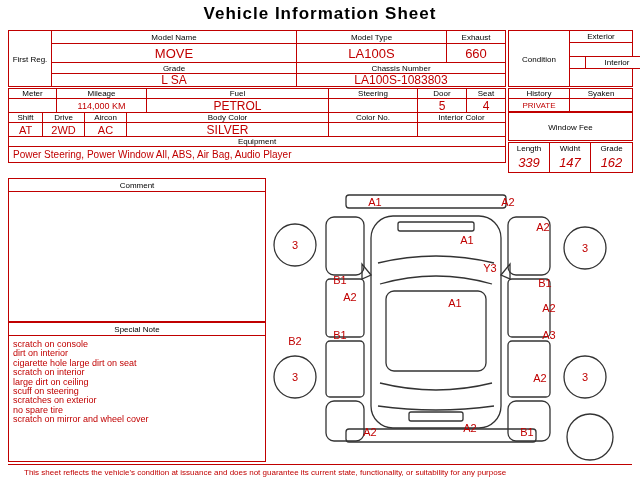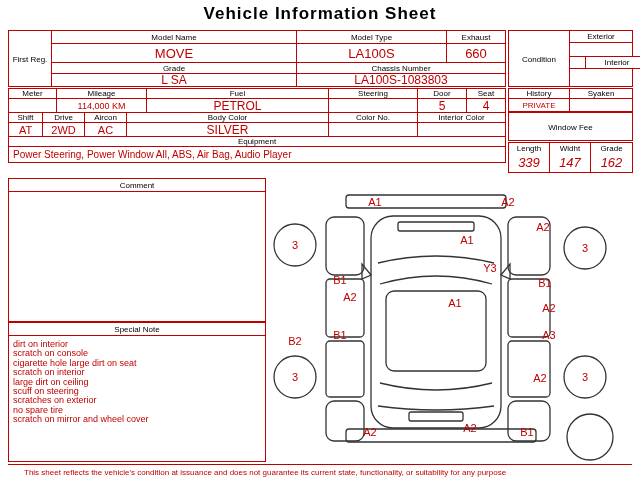--- a/index.html
+++ b/index.html
@@ -132,22 +132,22 @@
   </div>
 
   <div class="panel" style="left:8px;top:178px;width:258px;height:144px">
     <div class="panel-hdr">Comment</div>
     <div class="note-list"></div>
   </div>
 
   <div class="panel" style="left:8px;top:322px;width:258px;height:140px">
     <div class="panel-hdr">Special Note</div>
     <div class="note-list">
+        <div class="note-line">scratch on console</div>
         <div class="note-line">dirt on interior</div>
-        <div class="note-line">scratch on console</div>
         <div class="note-line">cigarette hole large dirt on seat</div>
         <div class="note-line">scratch on interior</div>
         <div class="note-line">large dirt on ceiling</div>
         <div class="note-line">scuff on steering</div>
         <div class="note-line">scratches on exterior</div>
         <div class="note-line">no spare tire</div>
         <div class="note-line">scratch on mirror and wheel cover</div>
       </div>
   </div>
 

